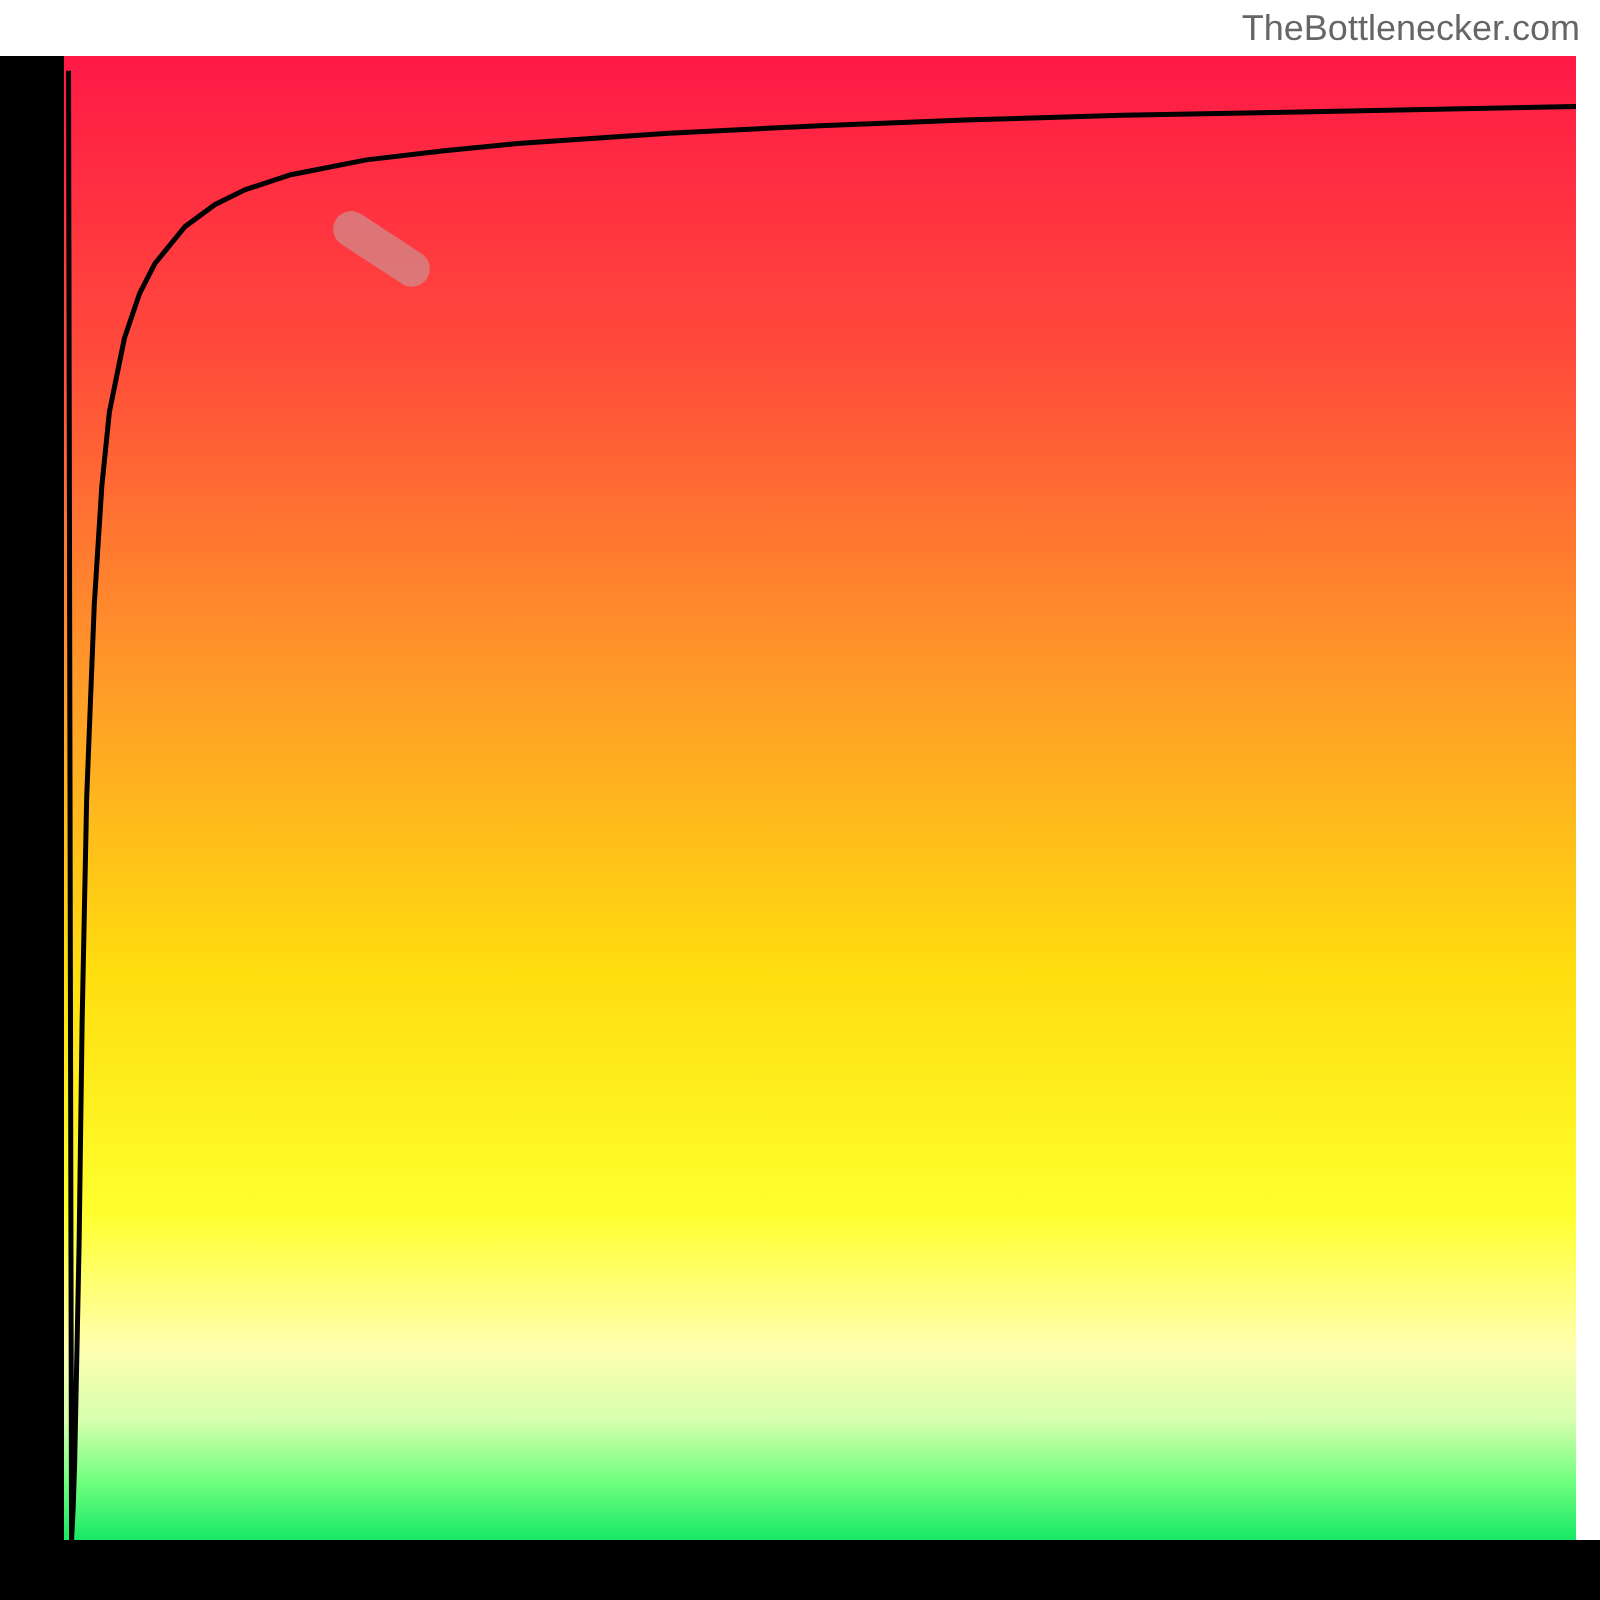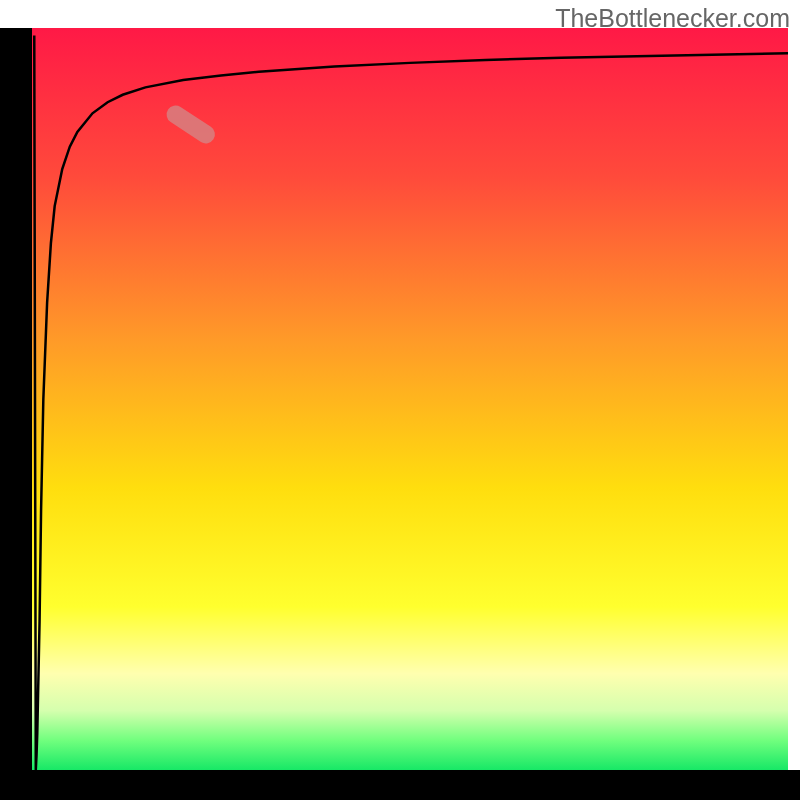--- a/index.html
+++ b/index.html
@@ -19,21 +19,21 @@
       top: 0;
       left: 0;
       width: 800px;
       height: 800px;
     }
     .watermark {
       position: absolute;
       top: 4px;
       right: 10px;
       font-family: Arial, sans-serif;
-      font-size: 25px;
+      font-size: 18px;
       color: #666666;
       z-index: 10;
     }
     .plot-area {
       position: absolute;
       top: 28px;
       left: 32px;
       width: 756px;
       height: 742px;
     }

